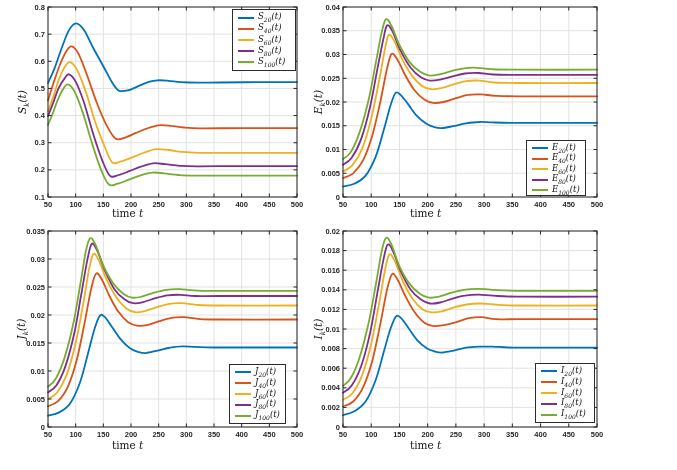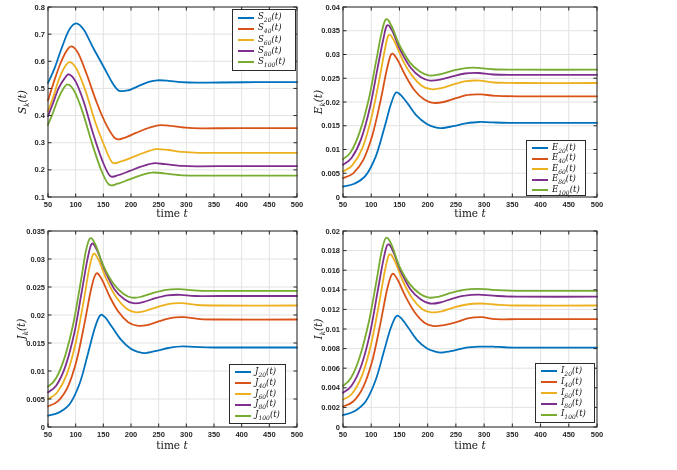--- a/index.html
+++ b/index.html
@@ -4,21 +4,21 @@
 <style>
   html,body { margin:0; padding:0; }
   body {
     width:677px; height:470px; background:#ffffff; position:relative;
     font-family:"Liberation Sans", sans-serif; overflow:hidden;
   }
   #figure { position:absolute; left:0; top:0; width:677px; height:470px; }
   #plot-svg { position:absolute; left:0; top:0; }
 
   .xlabel {
-    position:absolute; width:120px; text-align:center;
+    position:absolute; width:120px; text-align:left;
     font-family:"DejaVu Serif", serif; font-size:10.5px; color:#141414;
     line-height:12px;
   }
   .ylabel {
     position:absolute; width:60px; height:14px; text-align:center;
     transform:rotate(-90deg);
     font-family:"DejaVu Serif", serif; font-size:10.5px; color:#141414;
     line-height:14px;
   }
   .mvar { font-style:italic; }

